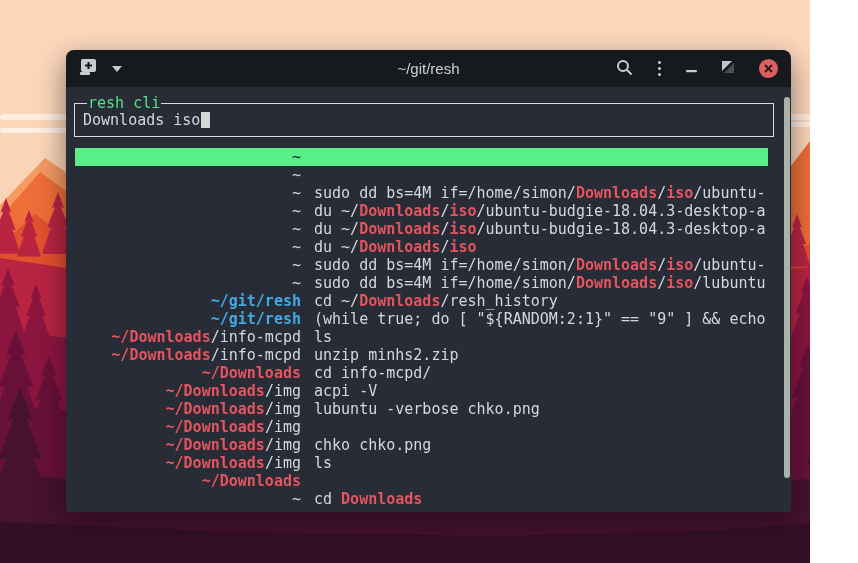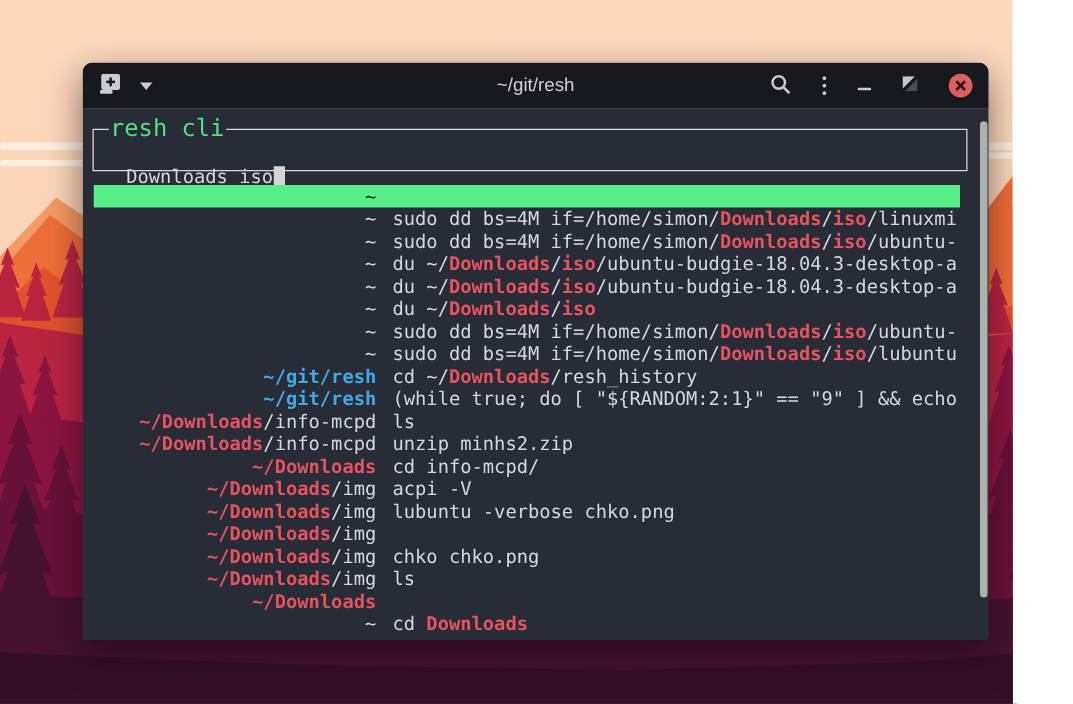--- a/index.html
+++ b/index.html
@@ -25,22 +25,22 @@
   .kebab i{width:3px;height:3px;border-radius:50%;background:#c7cbcf;display:block;}
   .caret{width:0;height:0;border-left:5px solid transparent;border-right:5px solid transparent;
          border-top:6px solid #c7cbcf;}
 
   
   .content{flex:1;background:var(--bg-term);position:relative;color:var(--fg);
            font-size:15px;line-height:18px;}
   .searchbox{position:absolute;left:8px;top:16px;width:700px;height:34px;box-sizing:border-box;
              border:1px solid var(--border);}
   .searchbox .label{position:absolute;top:-10px;left:12px;background:var(--bg-term);
-                    color:var(--label-green);font-size:19px;line-height:18px;padding:0 1px;}
-  .searchbox .value{position:absolute;left:26px;top:7px;white-space:pre;color:var(--fg);margin-top:21px;}
+                    color:var(--label-green);font-size:15px;line-height:18px;padding:0 1px;}
+  .searchbox .value{position:absolute;left:8px;top:7px;white-space:pre;color:var(--fg);}
   .cursor{display:inline-block;width:9px;height:16px;background:var(--cursor);
           vertical-align:-3px;margin-left:1px;}
 
   .list{position:absolute;left:9px;top:61px;width:693px;}
   .row{display:flex;height:18px;white-space:pre;overflow:hidden;}
   .cell{display:block;}
   .path{width:226px;flex:0 0 226px;text-align:right;overflow:hidden;}
   .cmd{flex:1;margin-left:13px;overflow:hidden;}
   .seg-n{color:var(--fg);}
   .seg-m{color:var(--red);font-weight:700;}
@@ -177,21 +177,21 @@
 
     <div class="content">
 
       <div class="searchbox">
         <span class="label">resh cli</span>
         <span class="value"><span>Downloads iso</span><span class="cursor"></span></span>
       </div>
 
       <div class="list">
           <div class="row sel"><span class="cell path"><span class="seg-n">~</span></span></div>
-          <div class="row"><span class="cell path"><span class="seg-n">~</span></span><span class="cell cmd"><span class="seg-n">sudo dd bs=4M if=/home/simon/</span><span class="seg-m">Downloads</span><span class="seg-n">/</span><span class="seg-m">iso</span><span class="seg-n">/linuxmi</span></span></div>
+          <div class="row"><span class="cell path"><span class="seg-n">~</span></span></div>
           <div class="row"><span class="cell path"><span class="seg-n">~</span></span><span class="cell cmd"><span class="seg-n">sudo dd bs=4M if=/home/simon/</span><span class="seg-m">Downloads</span><span class="seg-n">/</span><span class="seg-m">iso</span><span class="seg-n">/ubuntu-</span></span></div>
           <div class="row"><span class="cell path"><span class="seg-n">~</span></span><span class="cell cmd"><span class="seg-n">du ~/</span><span class="seg-m">Downloads</span><span class="seg-n">/</span><span class="seg-m">iso</span><span class="seg-n">/ubuntu-budgie-18.04.3-desktop-a</span></span></div>
           <div class="row"><span class="cell path"><span class="seg-n">~</span></span><span class="cell cmd"><span class="seg-n">du ~/</span><span class="seg-m">Downloads</span><span class="seg-n">/</span><span class="seg-m">iso</span><span class="seg-n">/ubuntu-budgie-18.04.3-desktop-a</span></span></div>
           <div class="row"><span class="cell path"><span class="seg-n">~</span></span><span class="cell cmd"><span class="seg-n">du ~/</span><span class="seg-m">Downloads</span><span class="seg-n">/</span><span class="seg-m">iso</span></span></div>
           <div class="row"><span class="cell path"><span class="seg-n">~</span></span><span class="cell cmd"><span class="seg-n">sudo dd bs=4M if=/home/simon/</span><span class="seg-m">Downloads</span><span class="seg-n">/</span><span class="seg-m">iso</span><span class="seg-n">/ubuntu-</span></span></div>
           <div class="row"><span class="cell path"><span class="seg-n">~</span></span><span class="cell cmd"><span class="seg-n">sudo dd bs=4M if=/home/simon/</span><span class="seg-m">Downloads</span><span class="seg-n">/</span><span class="seg-m">iso</span><span class="seg-n">/lubuntu</span></span></div>
           <div class="row"><span class="cell path"><span class="seg-d">~/git/resh</span></span><span class="cell cmd"><span class="seg-n">cd ~/</span><span class="seg-m">Downloads</span><span class="seg-n">/resh_history</span></span></div>
           <div class="row"><span class="cell path"><span class="seg-d">~/git/resh</span></span><span class="cell cmd"><span class="seg-n">(while true; do [ "${RANDOM:2:1}" == "9" ] &amp;&amp; echo</span></span></div>
           <div class="row"><span class="cell path"><span class="seg-m">~/</span><span class="seg-m">Downloads</span><span class="seg-n">/info-mcpd</span></span><span class="cell cmd"><span class="seg-n">ls</span></span></div>
           <div class="row"><span class="cell path"><span class="seg-m">~/</span><span class="seg-m">Downloads</span><span class="seg-n">/info-mcpd</span></span><span class="cell cmd"><span class="seg-n">unzip minhs2.zip</span></span></div>

